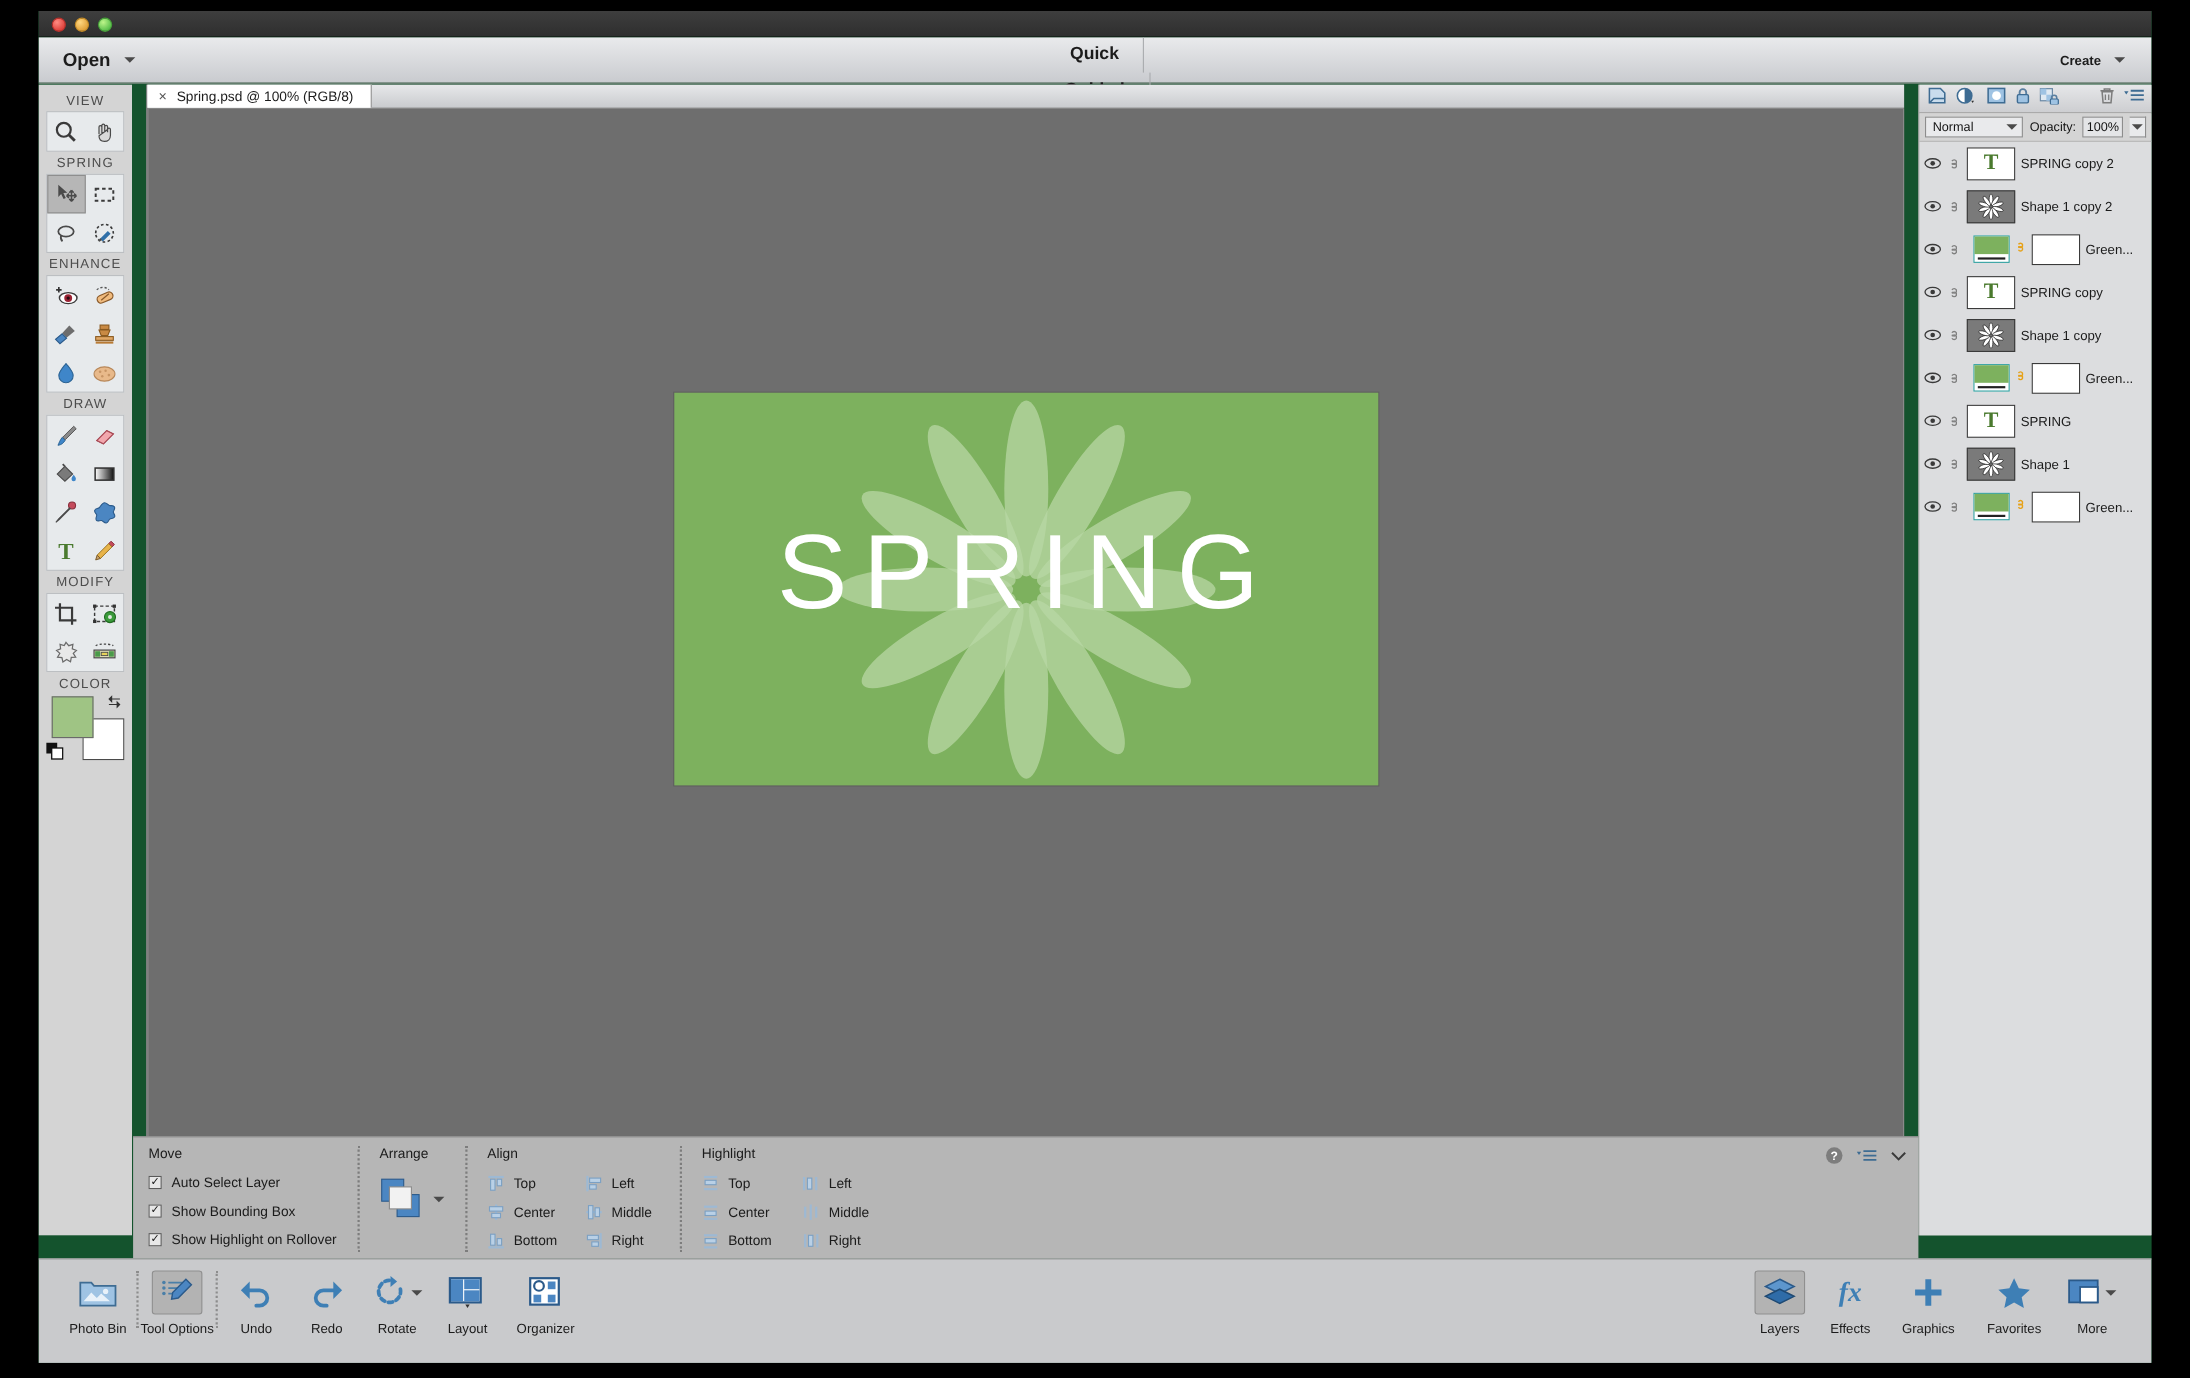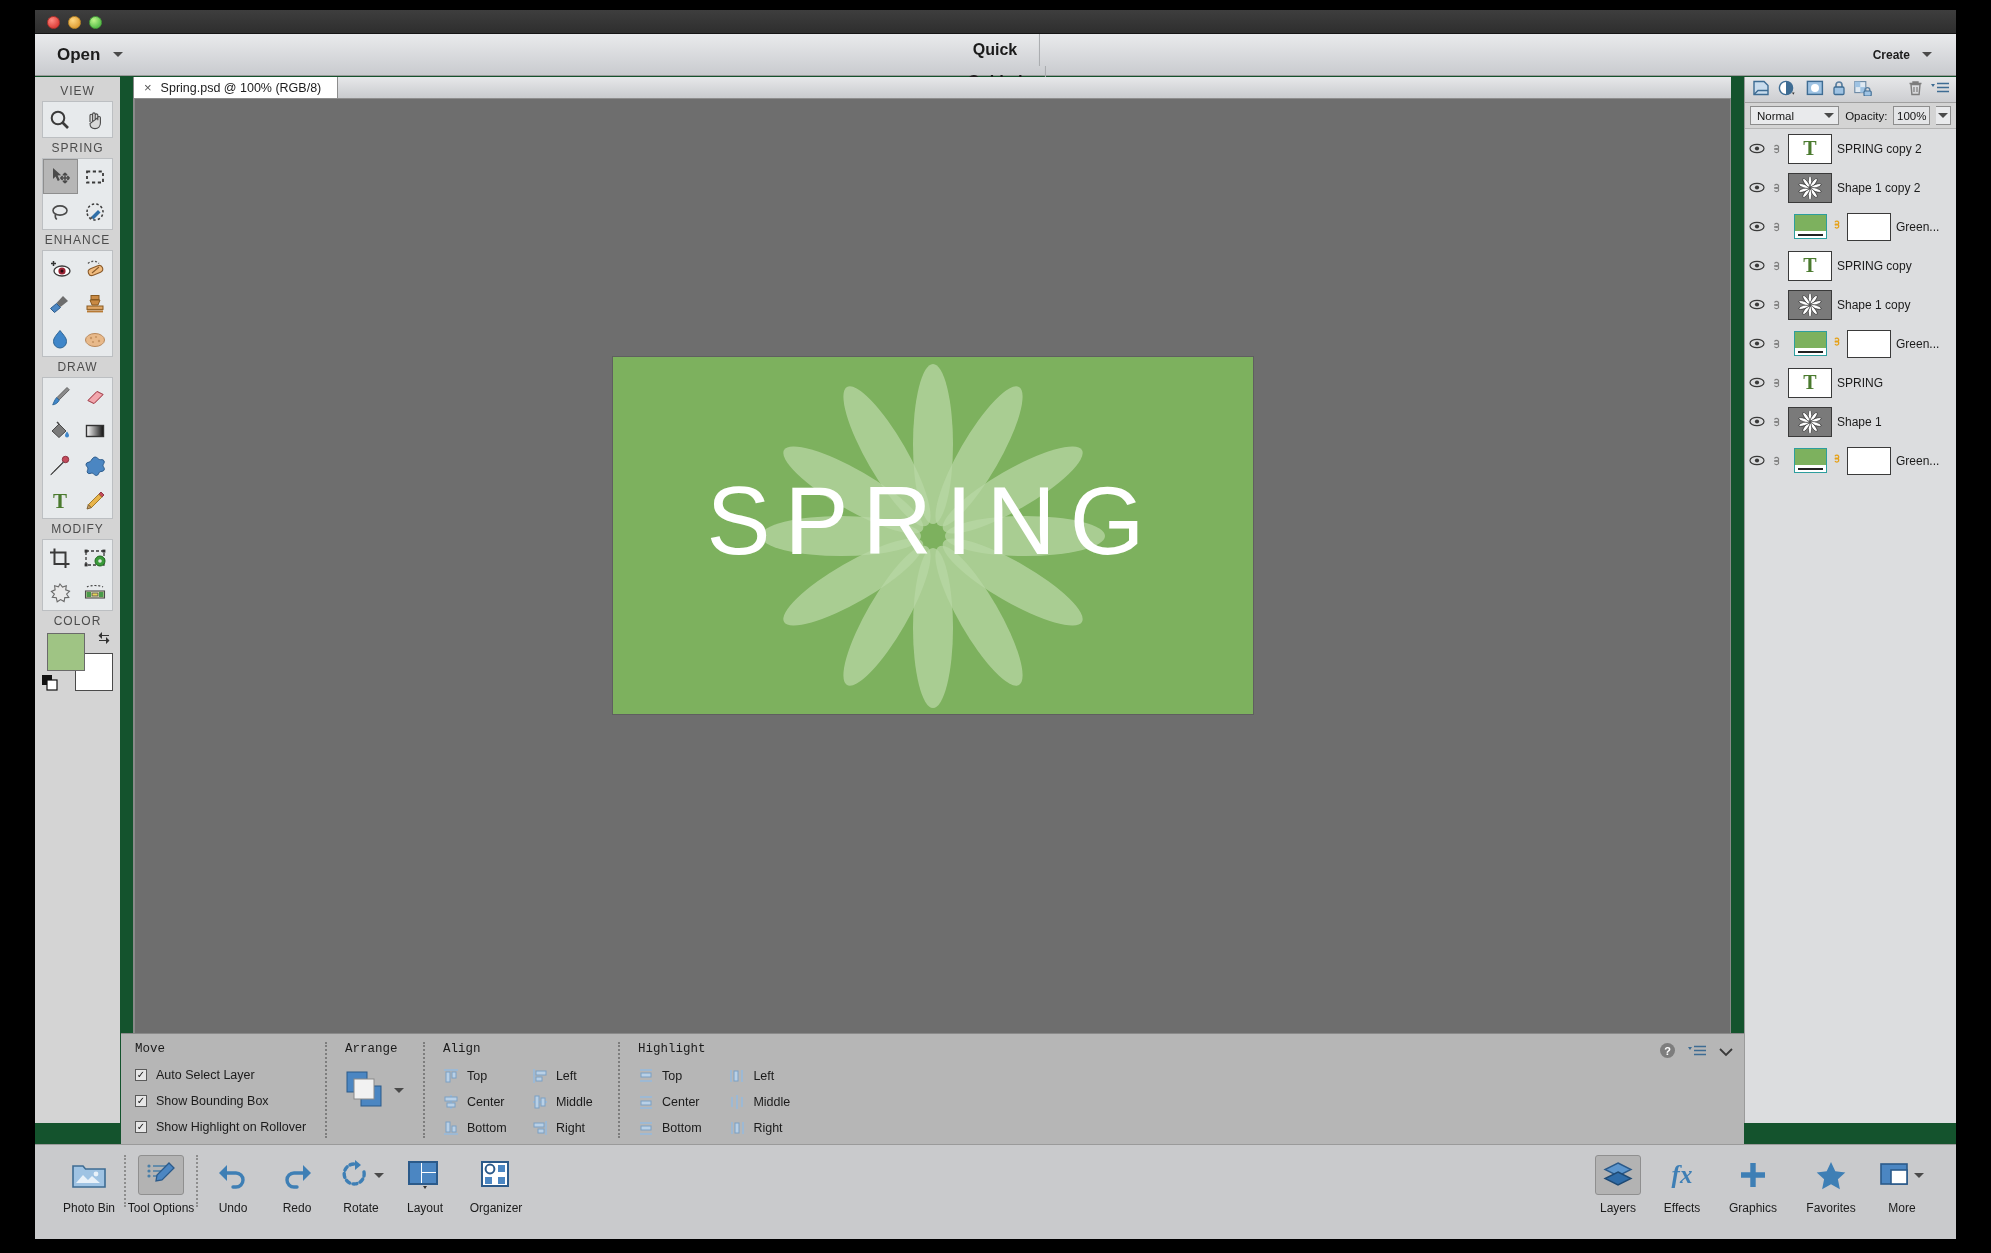--- a/index.html
+++ b/index.html
@@ -121,21 +121,21 @@
      position:relative; margin-left:6px; }
   .thumb-g .gtop{position:absolute;left:0;top:0;right:0;height:16px;background:#7db15e;}
   .thumb-g .gline{position:absolute;left:3px;right:3px;top:19px;height:2px;background:#222;}
   .thumb-m { width:44px; height:28px; background:#fff; border:1px solid #3a3a3a; }
   .lname { font-size:12px; color:#1b1b1b; white-space:nowrap; }
   .masklink { color:#e6a117; font-size:13px; }
   .toolopts { position:absolute; left:86px; top:1023px; right:212px; height:111px;
      background:#b6b6b6; border-top:1px solid #8a8a8a; padding:8px 0 0 0; }
   .to-inner { display:flex; height:100%; position:relative; }
   .to-col { padding:0 14px; position:relative; }
-  .to-head { font-size:12.5px; color:#1b1b1b; margin-bottom:12px;font-family:Liberation Mono, monospace; }
+  .to-head { font-size:12.5px; color:#1b1b1b; margin-bottom:12px; }
   .to-chk { display:flex; align-items:center; gap:9px; font-size:12.5px;
      color:#1b1b1b; margin-bottom:12px; }
   .chkbox { width:12px; height:12px; background:#e7e7e7; border:1px solid #5a5a5a;
      display:flex; align-items:center; justify-content:center; font-size:10px;
      color:#111; line-height:1; }
   .vdiv { width:0; border-left:2px dotted #7d7d7d; margin:0 4px; height:96px; }
   .agrid { display:grid; grid-template-columns:auto auto; column-gap:18px; row-gap:10px; }
   .aitem { display:flex; align-items:center; gap:8px; font-size:12.5px; color:#1b1b1b; }
   .to-right { position:absolute; right:10px; top:0; display:flex; gap:12px;
      align-items:center; }

